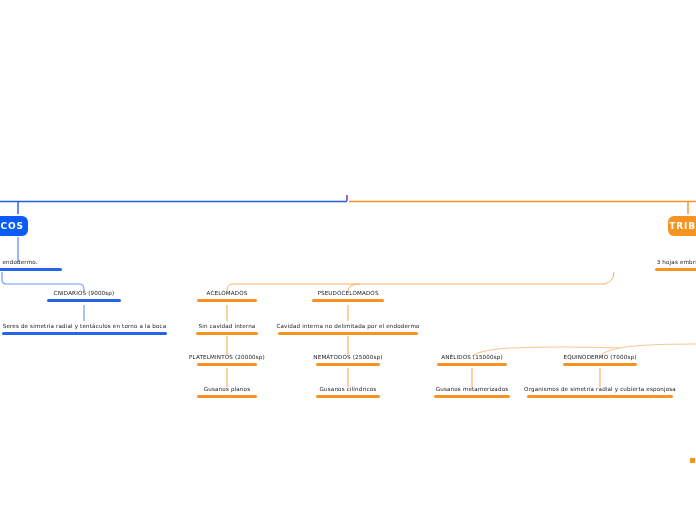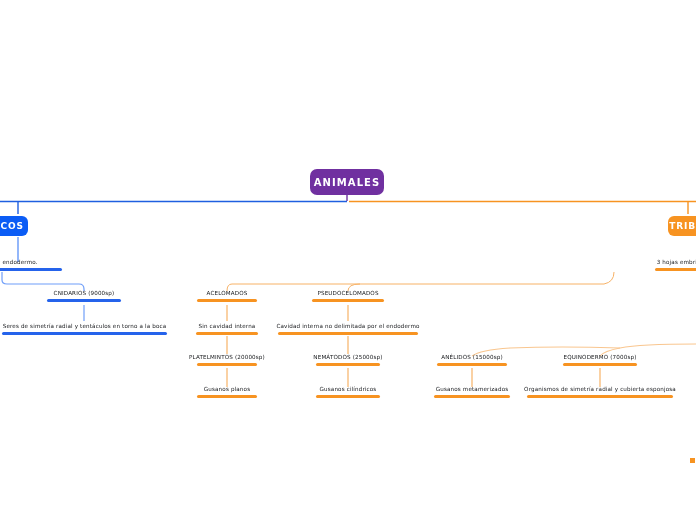--- a/index.html
+++ b/index.html
@@ -133,23 +133,20 @@
 
     <path d="M 696 344 Q 640 344 620 348 Q 604 351 600 356" stroke="#f9c68f" stroke-width="1.1" fill="none"></path>
     <path d="M 620 348 Q 560 346 510 348 Q 480 350 472 356" stroke="#f9c68f" stroke-width="1.1" fill="none"></path>
 
     <path d="M 227 368 L 227 387" stroke="#f7b267" stroke-width="1.2" fill="none"></path>
     <path d="M 348 368 L 348 387" stroke="#f7b267" stroke-width="1.2" fill="none"></path>
     <path d="M 472 368 L 472 387" stroke="#f7b267" stroke-width="1.2" fill="none"></path>
     <path d="M 600 368 L 600 387" stroke="#f7b267" stroke-width="1.2" fill="none"></path>
   </svg>
 
-  <div class="root-node" style="left:310px; top:169px; width:74px; height:26px;">
-    <span>ANIMALES</span>
-  </div>
 
   <div class="branch-node blue" style="left:-22px; top:216px; width:50px; height:20px; padding-left:14px;">
     <span>ICOS</span>
   </div>
 
   <div class="branch-node orange" style="left:668px; top:216px; width:52px; height:20px; padding-right:16px;">
     <span>TRIBL</span>
   </div>
 
   <div class="leaf blue" style="left:-48px; top:258px; width:110px;">

